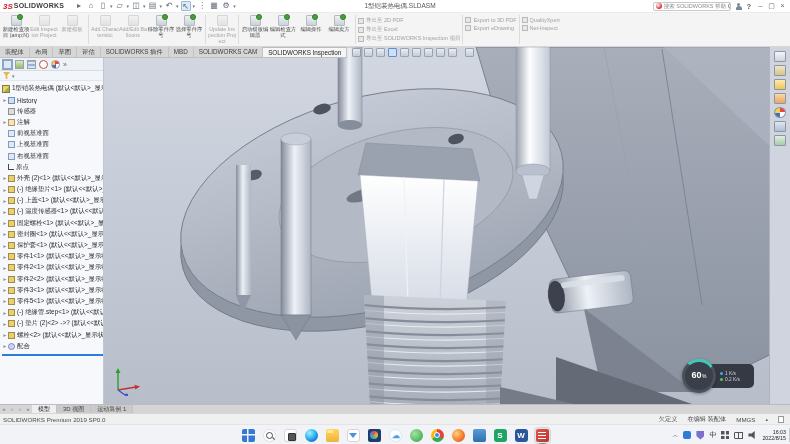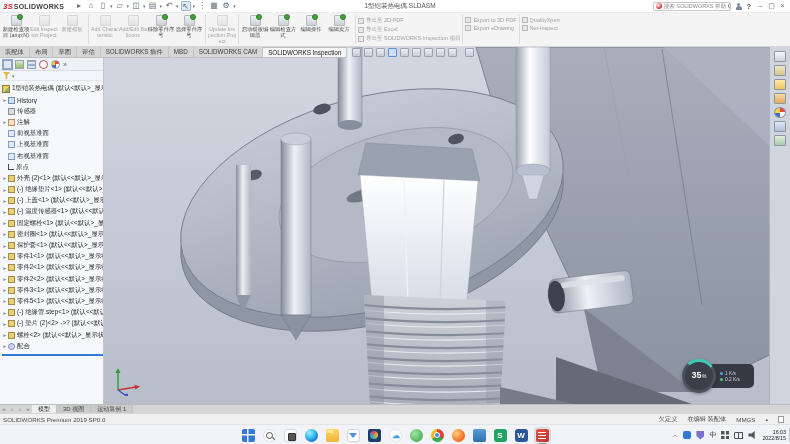--- a/index.html
+++ b/index.html
@@ -3,21 +3,21 @@
 <meta charset="utf-8">
 <style>
 *{box-sizing:border-box;margin:0;padding:0}
 html,body{width:790px;height:444px;overflow:hidden;background:#fff;
   font-family:"Liberation Sans",sans-serif;-webkit-font-smoothing:antialiased}
 #app{position:relative;width:790px;height:444px;background:#fff}
 
 
 #titlebar{position:absolute;left:0;top:0;width:790px;height:13px;background:#fff;
   display:flex;align-items:center;font-size:7px;color:#444;border-bottom:1px solid #ececec}
-#logo{display:flex;align-items:center;margin-left:3px;white-space:nowrap}
+#logo{display:flex;align-items:flex-start;margin-left:3px;white-space:nowrap}
 #logo .lp{color:#d0202a;font-weight:bold;font-style:italic;font-size:8px}
 #logo .ln{color:#3c3c3c;font-weight:bold;font-size:7px;letter-spacing:.2px;margin-left:1px}
 #qat{display:flex;align-items:center;gap:2px;margin-left:10px}
 .qat{display:inline-block;width:10px;height:10px;line-height:10px;text-align:center;
   font-size:8px;color:#5b6a7a;border-radius:1px}
 .qat.pressed{border:1px solid #9cb9d8;background:#dce9f6}
 .qcaret{font-size:5px;color:#777}
 #wtitle{position:absolute;left:300px;width:200px;text-align:center;font-size:6.5px;color:#555;
   white-space:nowrap;overflow:hidden}
 #tright{position:absolute;right:2px;top:1px;display:flex;align-items:center;gap:4px}
@@ -491,21 +491,21 @@
             <span class="dot up"></span>
           <span>1 K/s</span>
           </div>
         <div class="nbrow">
             <span class="dot down"></span>
           <span>0.2 K/s</span>
           </div>
       </div>
       <div id="nb-circle">
         <div id="nb-inner">
-          <span class="v">35</span>
+          <span class="v">60</span>
           <span class="u">%</span>
         </div>
       </div>
     </div>
   </div>
 
   <div id="leftpanel">
     <div id="mgr-tabs">
         <span class="mt mt-featuremanager active"></span>
         <span class="mt mt-propertymanager"></span>

